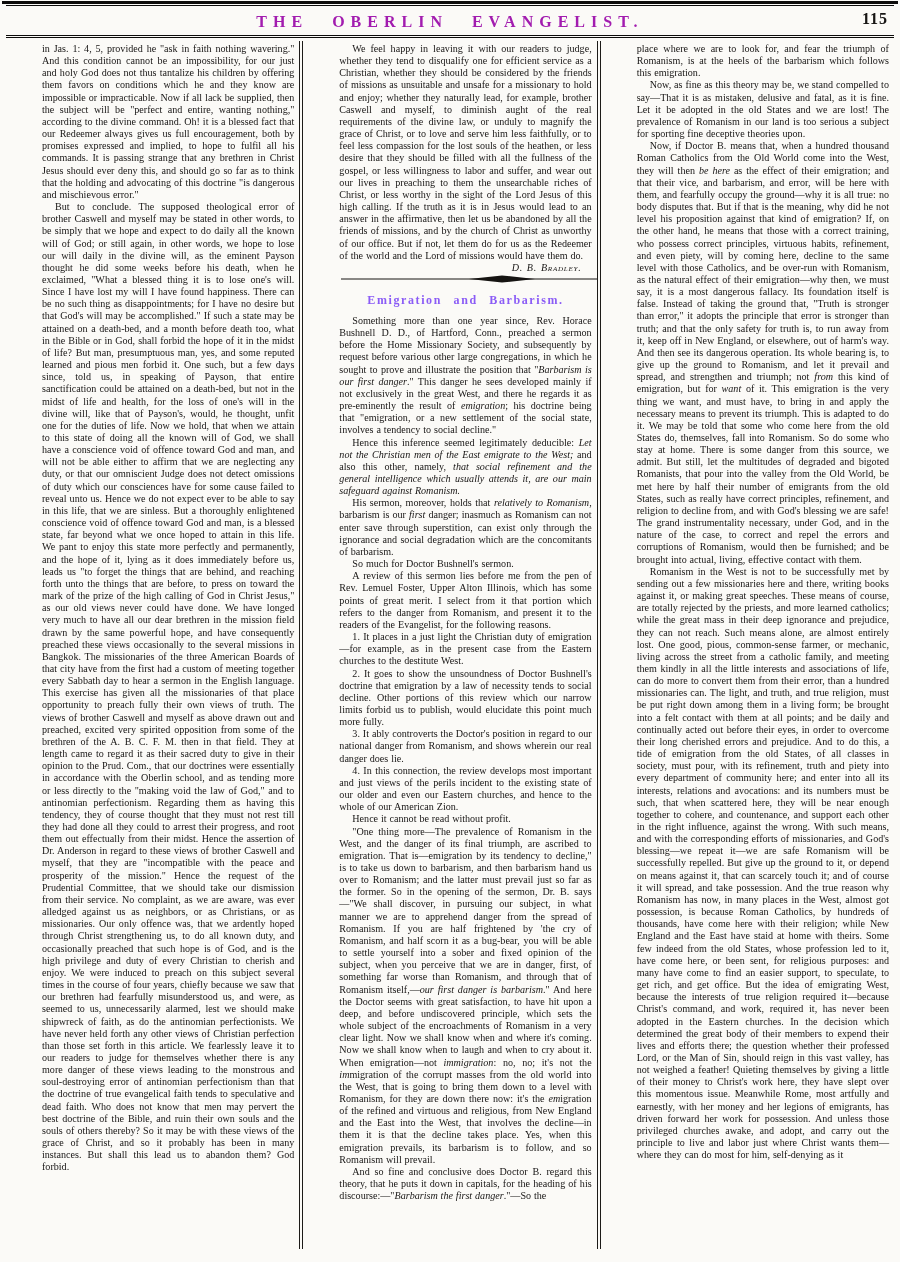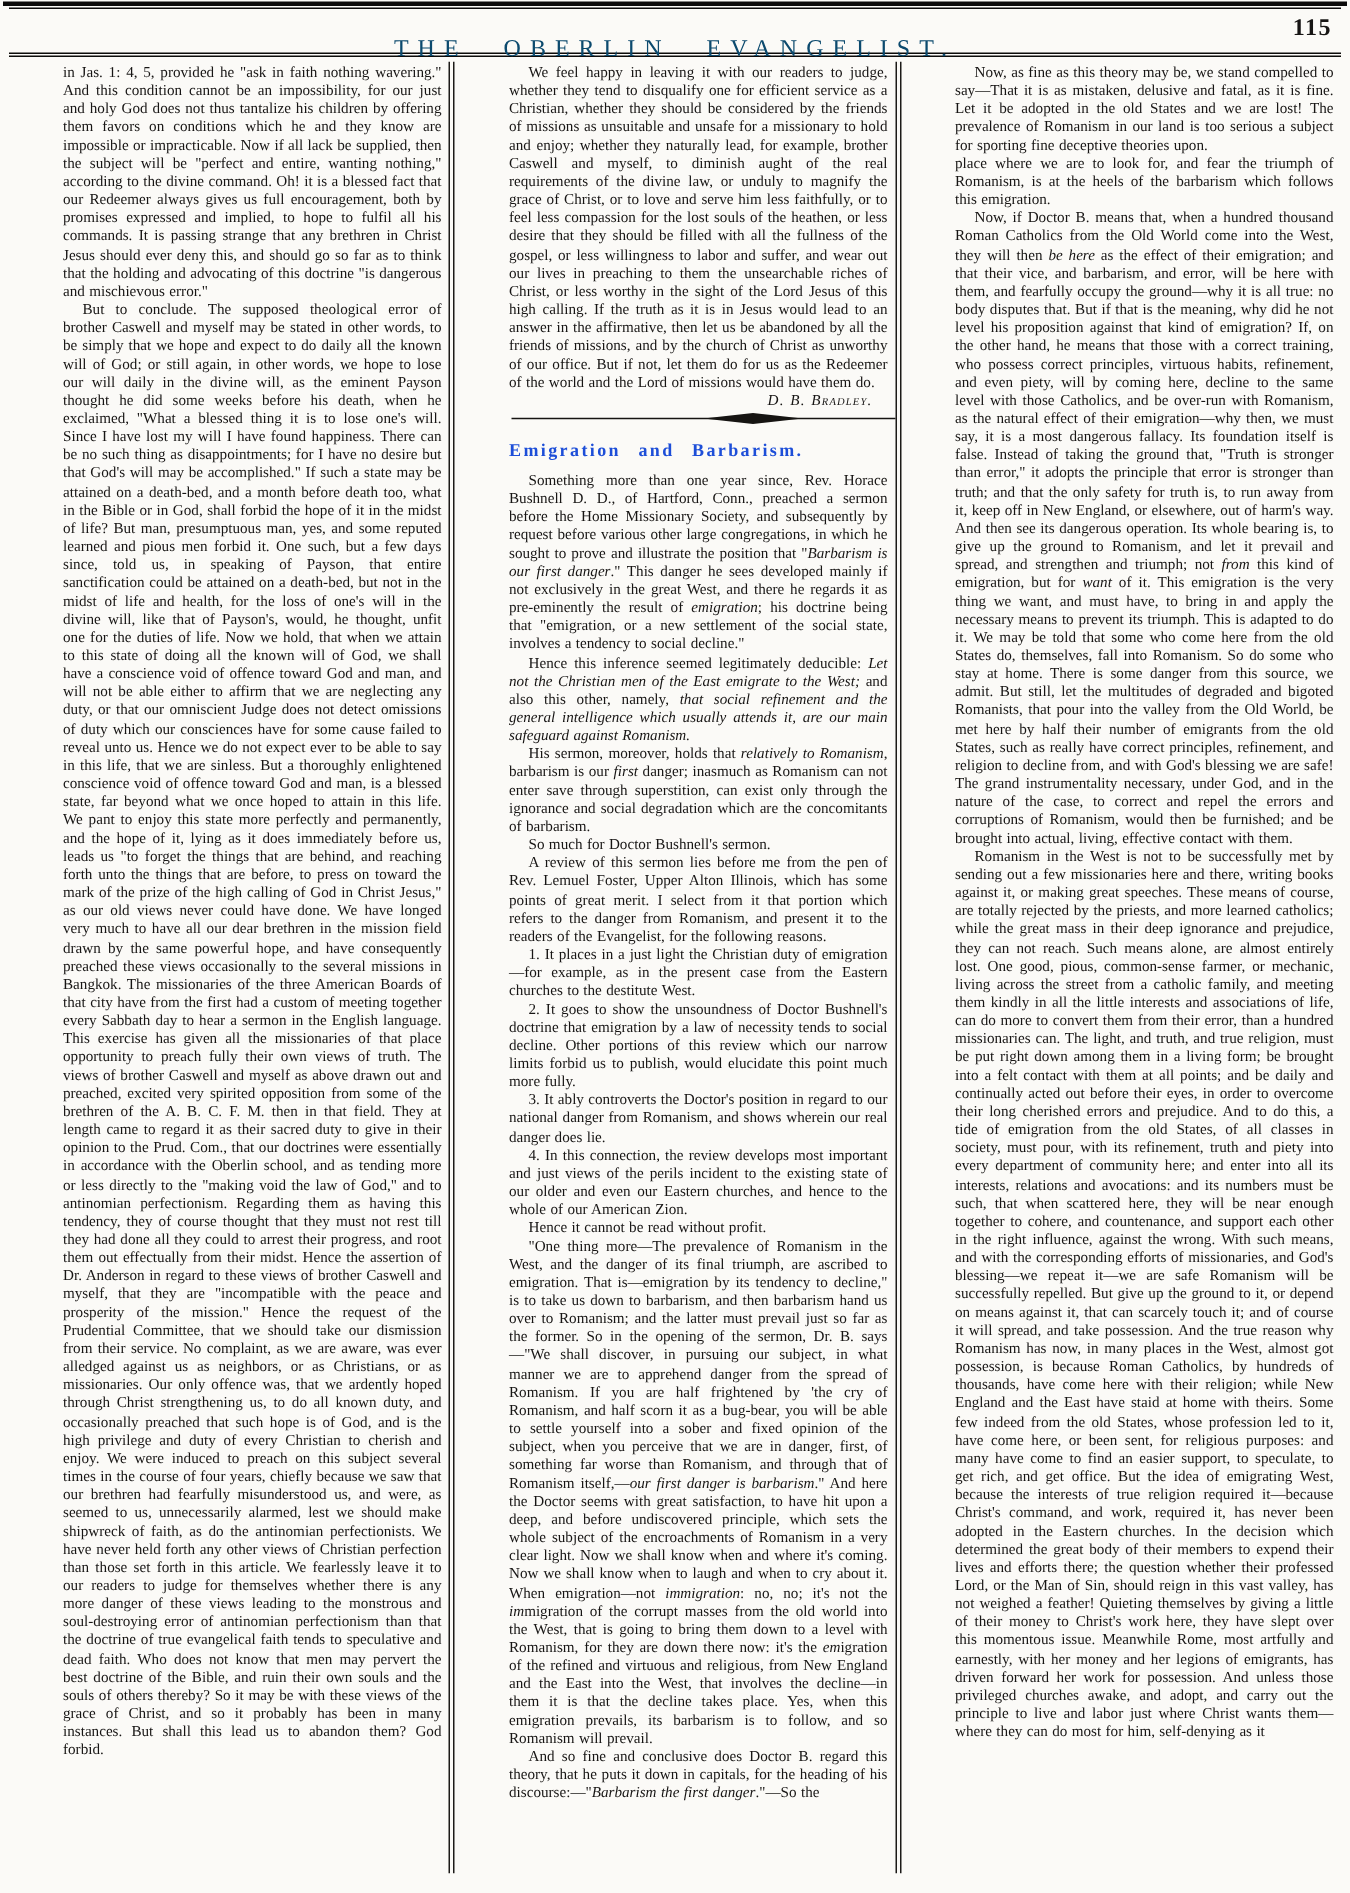--- a/index.html
+++ b/index.html
@@ -10,25 +10,25 @@
     background:#fbfaf7;
     color:#171514;
     font-family:"Liberation Serif","DejaVu Serif",serif;
     box-sizing:border-box;
     overflow:hidden;
   }
   .rule-thick{height:3px;background:#0c0b0a;margin:1px 2px 0 2px;}
   .rule-thin{height:1px;background:#0c0b0a;margin:1px 6px 0 6px;}
   .masthead{position:relative;height:26px;margin:1px 10px 0 10px;}
   .masthead-title{
-    position:absolute;left:0;right:0;top:17px;
+    position:absolute;left:0;right:0;top:6px;
     text-align:center;
-    font-size:16px;font-weight:normal;
+    font-size:16px;font-weight:bold;
     letter-spacing:6px;word-spacing:14px;
-    color:#0c4a6e;
+    color:#a21caf;
   }
   .page-number{
     position:absolute;right:2px;top:3px;
     font-size:16px;font-weight:bold;letter-spacing:1px;
   }
   .header-rules{margin-top:2px;}
   .columns{
     display:flex;
     align-items:stretch;
     margin:3px 6px 0 6px;
@@ -57,25 +57,26 @@
   .para.indent{text-indent:13px;}
   .sig{
     float:right;
     font-variant:small-caps;
     letter-spacing:0.8px;
     padding-right:10px;
     font-style:italic;
   }
   .article-heading{
     margin:9px 0 7px 0;
+    text-align:center;
     font-size:12px;
     font-weight:bold;
     letter-spacing:1.6px;
     word-spacing:7px;
-    color:#1d4ed8;
+    color:#8b5cf6;
   }
   .ornament{
     margin:10px auto 2px auto;
     text-align:center;
     line-height:0;
   }
 </style>
 </head>
 <body>
 
@@ -114,19 +115,19 @@
         <p class="para indent">1. It places in a just light the Christian duty of emigration—for example, as in the present case from the Eastern churches to the destitute West.</p>
         <p class="para indent">2. It goes to show the unsoundness of Doctor Bushnell's doctrine that emigration by a law of necessity tends to social decline. Other portions of this review which our narrow limits forbid us to publish, would elucidate this point much more fully.</p>
         <p class="para indent">3. It ably controverts the Doctor's position in regard to our national danger from Romanism, and shows wherein our real danger does lie.</p>
         <p class="para indent">4. In this connection, the review develops most important and just views of the perils incident to the existing state of our older and even our Eastern churches, and hence to the whole of our American Zion.</p>
         <p class="para indent">Hence it cannot be read without profit.</p>
         <p class="para indent">"One thing more—The prevalence of Romanism in the West, and the danger of its final triumph, are ascribed to emigration. That is—emigration by its tendency to decline," is to take us down to barbarism, and then barbarism hand us over to Romanism; and the latter must prevail just so far as the former. So in the opening of the sermon, Dr. B. says—"We shall discover, in pursuing our subject, in what manner we are to apprehend danger from the spread of Romanism. If you are half frightened by 'the cry of Romanism, and half scorn it as a bug-bear, you will be able to settle yourself into a sober and fixed opinion of the subject, when you perceive that we are in danger, first, of something far worse than Romanism, and through that of Romanism itself,—<i>our first danger is barbarism</i>." And here the Doctor seems with great satisfaction, to have hit upon a deep, and before undiscovered principle, which sets the whole subject of the encroachments of Romanism in a very clear light. Now we shall know when and where it's coming. Now we shall know when to laugh and when to cry about it. When emigration—not <i>immigration</i>: no, no; it's not the <i>im</i>migration of the corrupt masses from the old world into the West, that is going to bring them down to a level with Romanism, for they are down there now: it's the <i>em</i>igration of the refined and virtuous and religious, from New England and the East into the West, that involves the decline—in them it is that the decline takes place. Yes, when this emigration prevails, its barbarism is to follow, and so Romanism will prevail.</p>
         <p class="para indent">And so fine and conclusive does Doctor B. regard this theory, that he puts it down in capitals, for the heading of his discourse:—"<i>Barbarism the first danger</i>."—So the</p>
       </div>
     <div class="col-sep"></div>
     <div class="column">
+        <p class="para">place where we are to look for, and fear the triumph of Romanism, is at the heels of the barbarism which follows this emigration.</p>
         <p class="para indent">Now, as fine as this theory may be, we stand compelled to say—That it is as mistaken, delusive and fatal, as it is fine. Let it be adopted in the old States and we are lost! The prevalence of Romanism in our land is too serious a subject for sporting fine deceptive theories upon.</p>
-        <p class="para">place where we are to look for, and fear the triumph of Romanism, is at the heels of the barbarism which follows this emigration.</p>
         <p class="para indent">Now, if Doctor B. means that, when a hundred thousand Roman Catholics from the Old World come into the West, they will then <i>be here</i> as the effect of their emigration; and that their vice, and barbarism, and error, will be here with them, and fearfully occupy the ground—why it is all true: no body disputes that. But if that is the meaning, why did he not level his proposition against that kind of emigration? If, on the other hand, he means that those with a correct training, who possess correct principles, virtuous habits, refinement, and even piety, will by coming here, decline to the same level with those Catholics, and be over-run with Romanism, as the natural effect of their emigration—why then, we must say, it is a most dangerous fallacy. Its foundation itself is false. Instead of taking the ground that, "Truth is stronger than error," it adopts the principle that error is stronger than truth; and that the only safety for truth is, to run away from it, keep off in New England, or elsewhere, out of harm's way. And then see its dangerous operation. Its whole bearing is, to give up the ground to Romanism, and let it prevail and spread, and strengthen and triumph; not <i>from</i> this kind of emigration, but for <i>want</i> of it. This emigration is the very thing we want, and must have, to bring in and apply the necessary means to prevent its triumph. This is adapted to do it. We may be told that some who come here from the old States do, themselves, fall into Romanism. So do some who stay at home. There is some danger from this source, we admit. But still, let the multitudes of degraded and bigoted Romanists, that pour into the valley from the Old World, be met here by half their number of emigrants from the old States, such as really have correct principles, refinement, and religion to decline from, and with God's blessing we are safe! The grand instrumentality necessary, under God, and in the nature of the case, to correct and repel the errors and corruptions of Romanism, would then be furnished; and be brought into actual, living, effective contact with them.</p>
         <p class="para indent">Romanism in the West is not to be successfully met by sending out a few missionaries here and there, writing books against it, or making great speeches. These means of course, are totally rejected by the priests, and more learned catholics; while the great mass in their deep ignorance and prejudice, they can not reach. Such means alone, are almost entirely lost. One good, pious, common-sense farmer, or mechanic, living across the street from a catholic family, and meeting them kindly in all the little interests and associations of life, can do more to convert them from their error, than a hundred missionaries can. The light, and truth, and true religion, must be put right down among them in a living form; be brought into a felt contact with them at all points; and be daily and continually acted out before their eyes, in order to overcome their long cherished errors and prejudice. And to do this, a tide of emigration from the old States, of all classes in society, must pour, with its refinement, truth and piety into every department of community here; and enter into all its interests, relations and avocations: and its numbers must be such, that when scattered here, they will be near enough together to cohere, and countenance, and support each other in the right influence, against the wrong. With such means, and with the corresponding efforts of missionaries, and God's blessing—we repeat it—we are safe Romanism will be successfully repelled. But give up the ground to it, or depend on means against it, that can scarcely touch it; and of course it will spread, and take possession. And the true reason why Romanism has now, in many places in the West, almost got possession, is because Roman Catholics, by hundreds of thousands, have come here with their religion; while New England and the East have staid at home with theirs. Some few indeed from the old States, whose profession led to it, have come here, or been sent, for religious purposes: and many have come to find an easier support, to speculate, to get rich, and get office. But the idea of emigrating West, because the interests of true religion required it—because Christ's command, and work, required it, has never been adopted in the Eastern churches. In the decision which determined the great body of their members to expend their lives and efforts there; the question whether their professed Lord, or the Man of Sin, should reign in this vast valley, has not weighed a feather! Quieting themselves by giving a little of their money to Christ's work here, they have slept over this momentous issue. Meanwhile Rome, most artfully and earnestly, with her money and her legions of emigrants, has driven forward her work for possession. And unless those privileged churches awake, and adopt, and carry out the principle to live and labor just where Christ wants them—where they can do most for him, self-denying as it</p>
       </div>
   </div>
 </div>
 
 </body></html>

